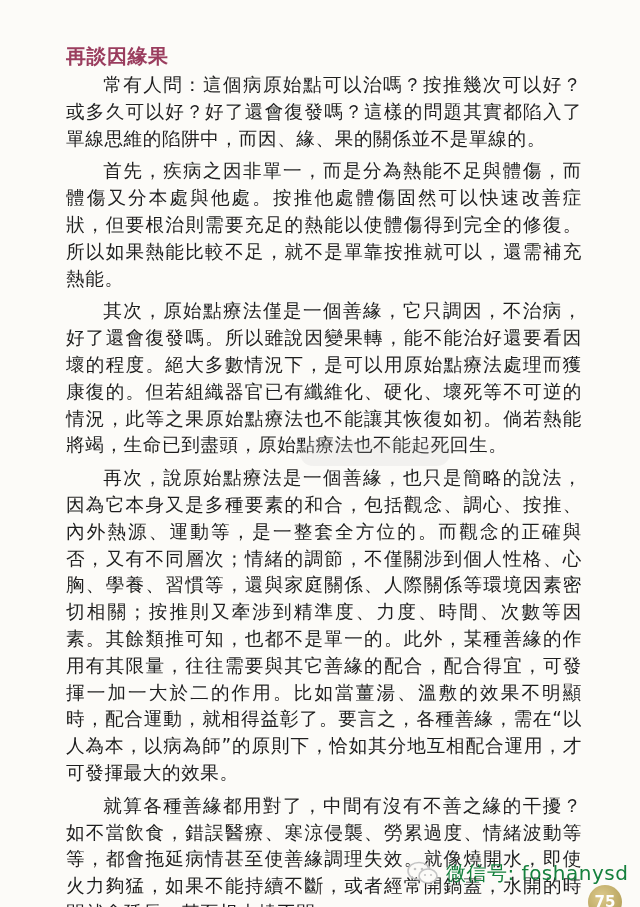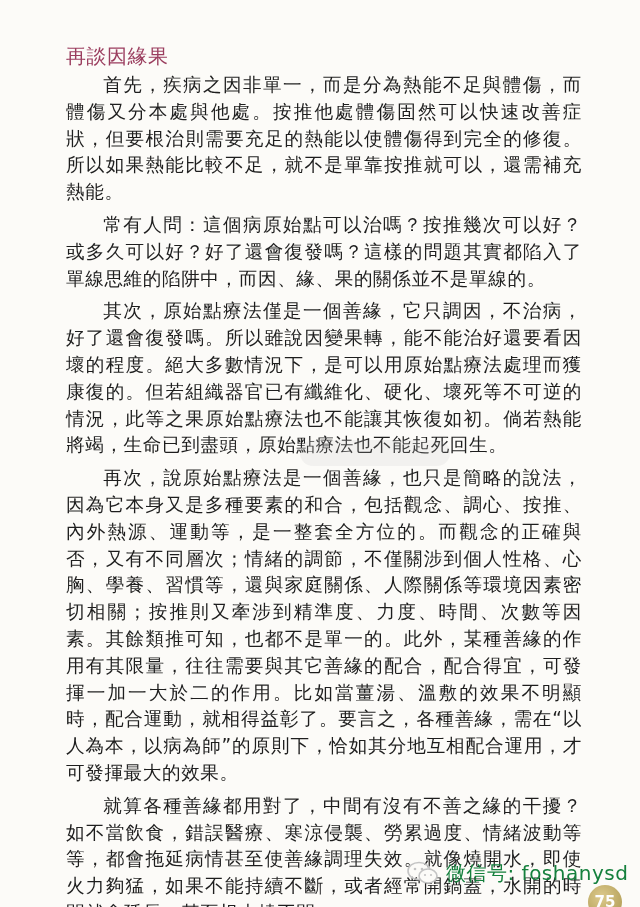--- a/index.html
+++ b/index.html
@@ -6,21 +6,21 @@
     body {
       width: 640px; height: 907px; overflow: hidden;
       background: #fcfbf8;
       position: relative;
       font-family: "DejaVu Sans", "Liberation Sans", sans-serif;
       color: #1e1e1e;
     }
     .page { position: absolute; left: 66px; top: 42px; width: 516px; }
     .title {
       font-size: 20px; line-height: 28px; color: #9a3d5e;
-      letter-spacing: 0.5px; margin: 0 0 2px 0; font-weight: normal;
+      letter-spacing: 0.5px; margin: 0 0 2px 0; font-weight: bold;
     }
     .para {
       font-size: 18.6px; line-height: 26.8px; margin: 0 0 6px 0;
       text-indent: 2em; text-align: justify; letter-spacing: 0.6px;
       word-break: break-all;
     }
     .mid-watermark {
       position: absolute; left: 300px; top: 440px; width: 150px; height: 26px;
       border-radius: 13px; background: rgba(200,200,200,0.18);
     }
@@ -38,22 +38,22 @@
       display: flex; align-items: center; justify-content: center;
       opacity: 0.85;
       margin-top: 32px;
     }
   </style>
 </head>
 <body>
 
 <div class="page">
   <h2 class="title">再談因緣果</h2>
+  <p class="para">常有人問：這個病原始點可以治嗎？按推幾次可以好？或多久可以好？好了還會復發嗎？這樣的問題其實都陷入了單線思維的陷阱中，而因、緣、果的關係並不是單線的。</p>
   <p class="para">首先，疾病之因非單一，而是分為熱能不足與體傷，而體傷又分本處與他處。按推他處體傷固然可以快速改善症狀，但要根治則需要充足的熱能以使體傷得到完全的修復。所以如果熱能比較不足，就不是單靠按推就可以，還需補充熱能。</p>
-  <p class="para">常有人問：這個病原始點可以治嗎？按推幾次可以好？或多久可以好？好了還會復發嗎？這樣的問題其實都陷入了單線思維的陷阱中，而因、緣、果的關係並不是單線的。</p>
   <p class="para">其次，原始點療法僅是一個善緣，它只調因，不治病，好了還會復發嗎。所以雖說因變果轉，能不能治好還要看因壞的程度。絕大多數情況下，是可以用原始點療法處理而獲康復的。但若組織器官已有纖維化、硬化、壞死等不可逆的情況，此等之果原始點療法也不能讓其恢復如初。倘若熱能將竭，生命已到盡頭，原始點療法也不能起死回生。</p>
   <p class="para">再次，說原始點療法是一個善緣，也只是簡略的說法，因為它本身又是多種要素的和合，包括觀念、調心、按推、內外熱源、運動等，是一整套全方位的。而觀念的正確與否，又有不同層次；情緒的調節，不僅關涉到個人性格、心胸、學養、習慣等，還與家庭關係、人際關係等環境因素密切相關；按推則又牽涉到精準度、力度、時間、次數等因素。其餘類推可知，也都不是單一的。此外，某種善緣的作用有其限量，往往需要與其它善緣的配合，配合得宜，可發揮一加一大於二的作用。比如當薑湯、溫敷的效果不明顯時，配合運動，就相得益彰了。要言之，各種善緣，需在“以人為本，以病為師”的原則下，恰如其分地互相配合運用，才可發揮最大的效果。</p>
   <p class="para">就算各種善緣都用對了，中間有沒有不善之緣的干擾？如不當飲食，錯誤醫療、寒涼侵襲、勞累過度、情緒波動等等，都會拖延病情甚至使善緣調理失效。就像燒開水，即使火力夠猛，如果不能持續不斷，或者經常開鍋蓋，水開的時間就會延長，甚至根本燒不開。</p>
 </div>
 
 <div class="mid-watermark"></div>
 
 <div class="wechat">
   <svg class="wechat-icon" viewBox="0 0 34 26">
     <ellipse cx="13" cy="11" rx="11" ry="8.5" fill="none" stroke="#c4c4c4" stroke-width="1.6"></ellipse>

